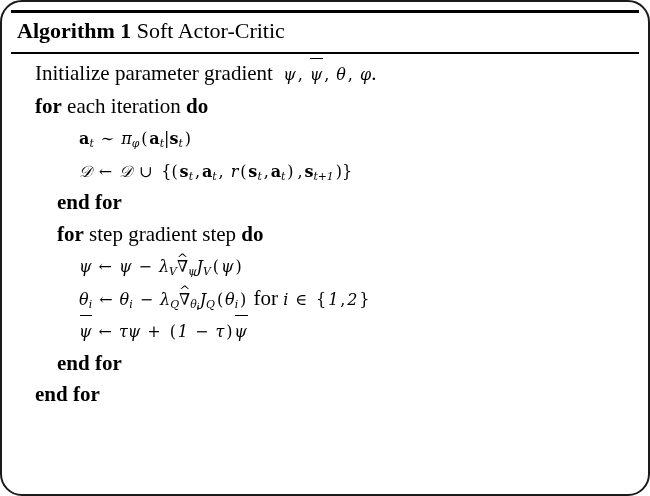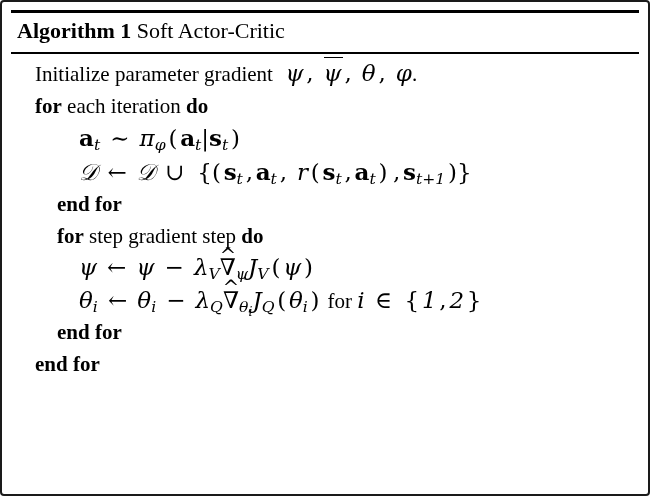--- a/index.html
+++ b/index.html
@@ -16,21 +16,21 @@
   }
 
   
   #algorithm-page {
     position: relative;
     width: 650px;
     height: 496px;
     box-sizing: border-box;
     background: #ffffff;
     border: 2px solid #1a1a1a;
-    border-radius: 4px;
+    border-radius: 22px;
     overflow: hidden;
   }
 
   .inner {
     position: absolute;
     left: 0; top: 0; right: 0; bottom: 0;
     padding: 6px 9px 0 9px;
     box-sizing: border-box;
   }
 
@@ -67,21 +67,21 @@
   .algo-line.ind1 { padding-left: 24px; }
   .algo-line.ind2 { padding-left: 46px; }
   .algo-line.ind3 { padding-left: 68px; }
 
   .kw { font-weight: bold; }
 
   
   .math {
     font-family: "DejaVu Serif", "Liberation Serif", serif;
     font-style: italic;
-    font-size: 23px;
+    font-size: 16px;
   }
   .mathbf {
     font-family: "DejaVu Serif", "Liberation Serif", serif;
     font-weight: bold;
     font-style: normal;
   }
   .cal {
     font-family: "DejaVu Serif", "Liberation Serif", serif;
     font-style: italic;
   }
@@ -182,20 +182,23 @@
 
       <div class="algo-line ind3">
         <span class="math">ψ <span class="op">←</span> ψ <span class="op">−</span> λ<sub>V</sub><span class="hat">∇</span><sub>ψ</sub>J<sub>V</sub><span class="op">(</span>ψ<span class="op">)</span></span>
       </div>
 
       <div class="algo-line ind3">
         <span class="math">θ<sub>i</sub> <span class="op">←</span> θ<sub>i</sub> <span class="op">−</span> λ<sub>Q</sub><span class="hat">∇</span><sub>θ<sub>i</sub></sub>J<sub>Q</sub><span class="op">(</span>θ<sub>i</sub><span class="op">)</span></span><span class="romantext">&nbsp;<span>for</span>&nbsp;</span><span class="math">i <span class="op">∈</span> <span class="op">{</span>1<span class="op">,</span>2<span class="op">}</span></span>
       </div>
 
 
+      <div class="algo-line ind3">
+        <span class="math"><span class="bar">ψ</span> <span class="op">←</span> τψ <span class="op">+</span> <span class="op">(</span>1 <span class="op">−</span> τ<span class="op">)</span><span class="bar">ψ</span></span>
+      </div>
 
       <div class="algo-line ind2">
         <span class="kw">end for</span>
       </div>
 
       <div class="algo-line ind1">
         <span class="kw">end for</span>
       </div>
 
     </div>

